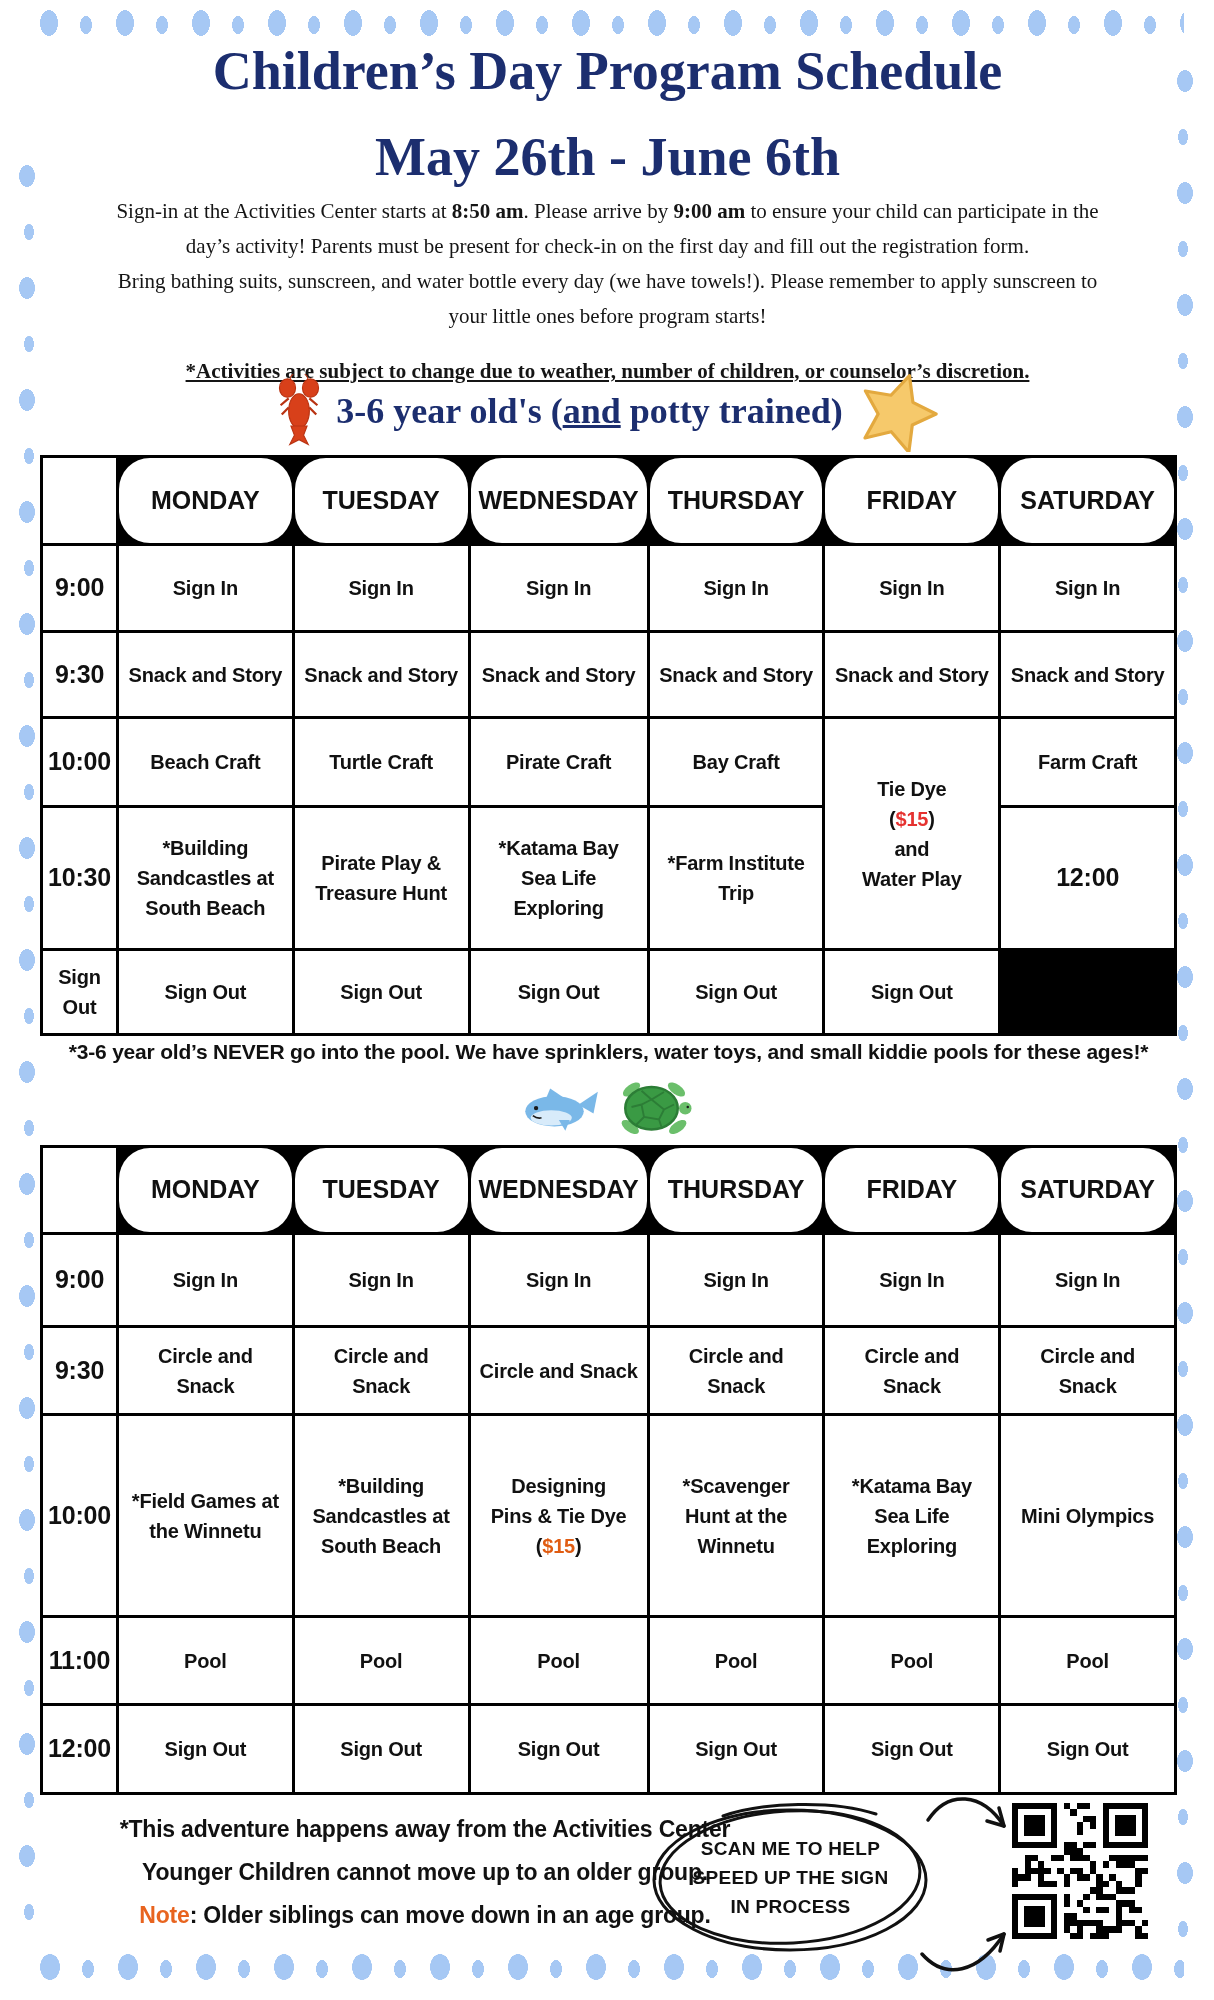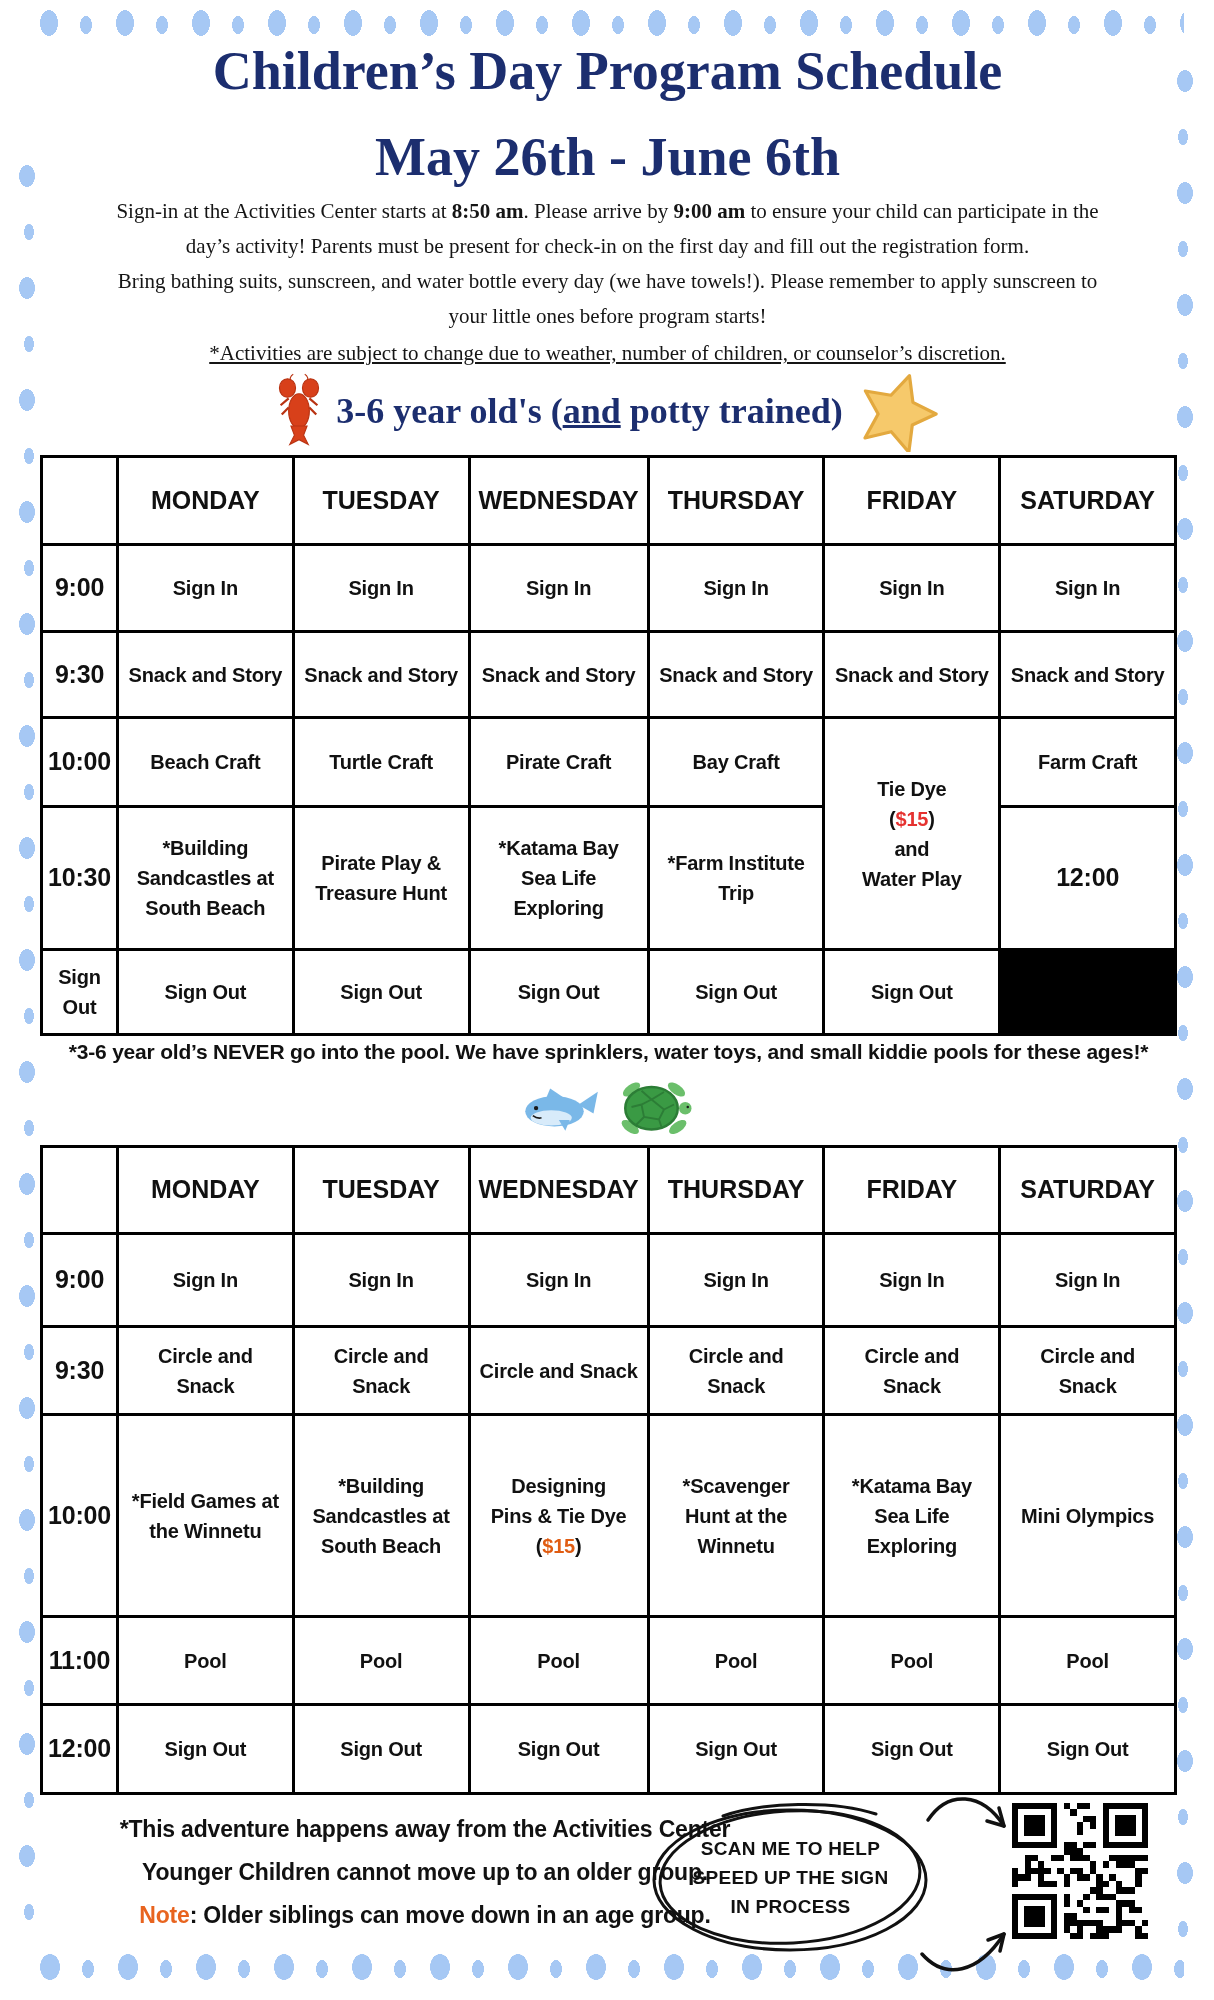--- a/index.html
+++ b/index.html
@@ -32,39 +32,39 @@
       radial-gradient(5px 8px at 13px 82px, var(--dot-blue) 98%, transparent);
     background-size:30px 112px;}
   
   .title,.dates{position:absolute;left:40px;width:1135px;margin:0;text-align:center;
     font-family:"Liberation Serif",serif;font-weight:bold;color:var(--navy);}
   .title{top:40px;font-size:54px;}
   .dates{top:126px;font-size:54px;}
   .intro{position:absolute;left:20px;top:194px;width:1175px;text-align:center;
     font-family:"Liberation Serif",serif;font-size:21px;line-height:35px;color:#151515;}
   .intro b{font-weight:bold;}
-  .disclaimer{margin-top:2px;font-weight:normal;text-decoration:underline;font-size:21px;}
+  .disclaimer{margin-top:20px;font-weight:bold;text-decoration:underline;font-size:21px;}
   
   .sec-head{position:absolute;left:40px;width:1135px;display:flex;align-items:center;
     justify-content:center;gap:14px;font-family:"Liberation Serif",serif;
     color:var(--navy);font-size:36px;font-weight:bold;}
   .sec1{top:368px;height:85px;}
   .sec2{top:1072px;height:70px;}
   .u{text-decoration:underline;}
   .sec-head svg{flex:0 0 auto;}
   
   .grid{position:absolute;left:40px;width:1137px;display:grid;
     grid-template-columns:73px repeat(6,1fr);
     background:#000;gap:3px;padding:3px;box-sizing:border-box;}
   .t1{top:455px;grid-template-rows:85px 84px 83px 86px 140px 82px;}
   .t2{top:1145px;grid-template-rows:84px 90px 85px 199px 85px 86px;}
   .c{background:#fff;display:flex;flex-direction:column;align-items:center;
     justify-content:center;text-align:center;font-weight:bold;font-size:20px;
     line-height:1.5;letter-spacing:-0.2px;padding:2px 8px;box-sizing:border-box;}
-  .c.d{font-size:25px;letter-spacing:0;}
+  .c.d{font-size:25px;letter-spacing:0;border-radius:31px;}
   .c.t{font-size:25px;padding:2px 2px;}
   .red{color:var(--price-red);}
   .orange{color:var(--price-orange);}
   .fri2{grid-row:span 2;}
   
   .note1{position:absolute;left:40px;top:1040px;width:1137px;text-align:center;
     font-weight:bold;font-size:21px;letter-spacing:-0.2px;}
   .footer-notes{position:absolute;left:40px;top:1808px;width:770px;text-align:center;
     font-weight:bold;font-size:23px;line-height:43px;letter-spacing:-0.2px;}
   .footer-notes .orange-note{color:var(--note-orange);}

